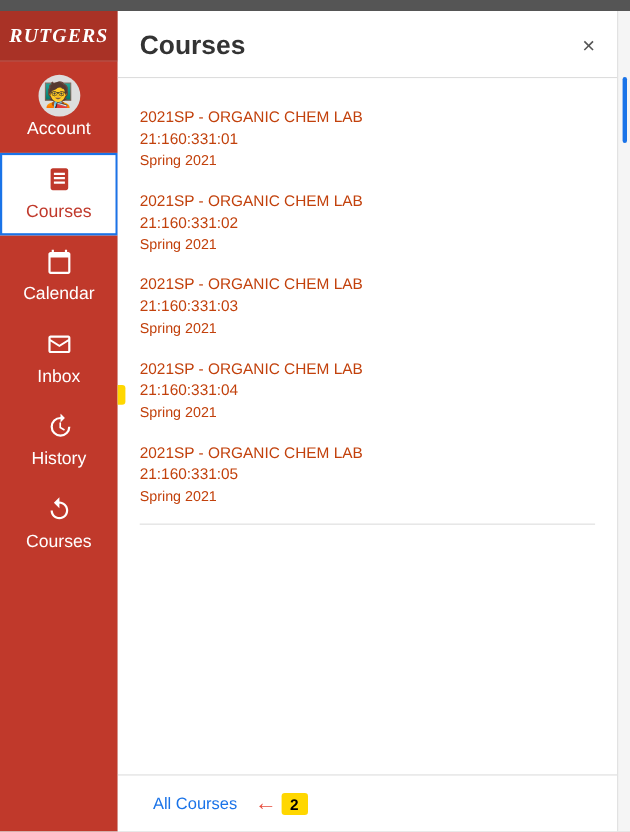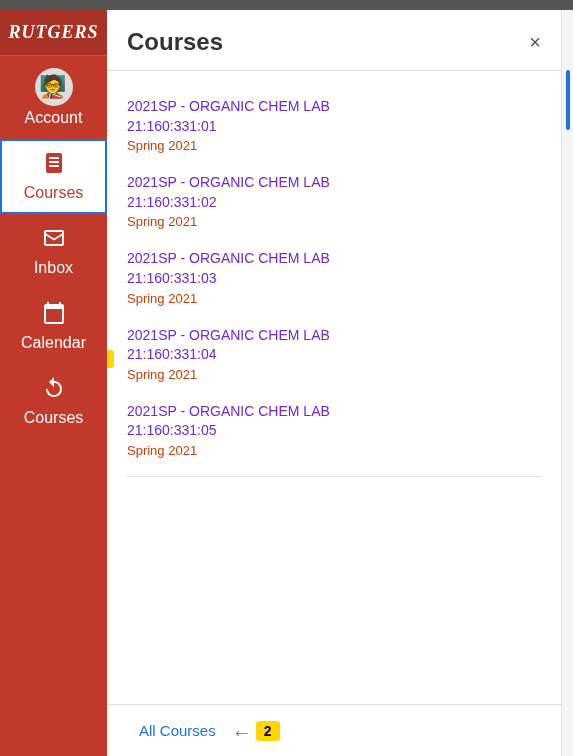--- a/index.html
+++ b/index.html
@@ -153,21 +153,21 @@
       margin-bottom: 12px;
     }
 
     .course-item {
       padding: 10px 0;
       border-bottom: none;
       cursor: pointer;
     }
 
     .course-link {
-      color: #6d28d9;
+      color: #c2410c;
       font-size: 14px;
       font-weight: 500;
       text-decoration: none;
       display: block;
       line-height: 1.4;
     }
 
     .course-term {
       font-size: 13px;
       color: #c2410c;
@@ -259,35 +259,43 @@
         <svg width="24" height="24" viewBox="0 0 24 24" fill="#c0392b">
           <path d="M18 2H6c-1.1 0-2 .9-2 2v16c0 1.1.9 2 2 2h12c1.1 0 2-.9 2-2V4c0-1.1-.9-2-2-2zm-1 14H7v-2h10v2zm0-4H7v-2h10v2zm0-4H7V6h10v2z"></path>
         </svg>
       </span>
       <span class="sidebar-label" style="color:#c0392b;">Courses</span>
     </div>
 
     <div class="sidebar-item">
       <span class="sidebar-icon">
         <svg width="24" height="24" viewBox="0 0 24 24" fill="white">
+          <path d="M20 3h-1V1h-2v2H7V1H5v2H4c-1.1 0-2 .9-2 2v16c0 1.1.9 2 2 2h16c1.1 0 2-.9 2-2V5c0-1.1-.9-2-2-2zm0 18H4V8h16v13z"></path>
+        </svg>
+      </span>
+      <span class="sidebar-label">Calendar</span>
+    </div>
+
+    <div class="sidebar-item">
+      <span class="sidebar-icon">
+        <svg width="24" height="24" viewBox="0 0 24 24" fill="white">
           <path d="M4 4h16c1.1 0 2 .9 2 2v12c0 1.1-.9 2-2 2H4c-1.1 0-2-.9-2-2V6c0-1.1.9-2 2-2zm0 2v1.5l8 5 8-5V6H4zm0 12h16V9.5l-8 5-8-5V18z"></path>
         </svg>
       </span>
       <span class="sidebar-label">Inbox</span>
     </div>
 
     <div class="sidebar-item">
       <span class="sidebar-icon">
         <svg width="24" height="24" viewBox="0 0 24 24" fill="white">
-          <path d="M20 3h-1V1h-2v2H7V1H5v2H4c-1.1 0-2 .9-2 2v16c0 1.1.9 2 2 2h16c1.1 0 2-.9 2-2V5c0-1.1-.9-2-2-2zm0 18H4V8h16v13z"></path>
-        </svg>
-      </span>
-      <span class="sidebar-label">Calendar</span>
-    </div>
-
+          <path d="M13 3a9 9 0 1 0 9 9h-2a7 7 0 1 1-7-7v3l4-4-4-4v3zm-1 5v5l4.28 2.54.72-1.21-3.5-2.08V8H12z"></path>
+        </svg>
+      </span>
+      <span class="sidebar-label">History</span>
+    </div>
 
     <div class="sidebar-item">
       <span class="sidebar-icon">
         <svg width="24" height="24" viewBox="0 0 24 24" fill="white">
           <path d="M12 5V1L7 6l5 5V7c3.31 0 6 2.69 6 6s-2.69 6-6 6-6-2.69-6-6H4c0 4.42 3.58 8 8 8s8-3.58 8-8-3.58-8-8-8z"></path>
         </svg>
       </span>
       <span class="sidebar-label">Courses</span>
     </div>
 

